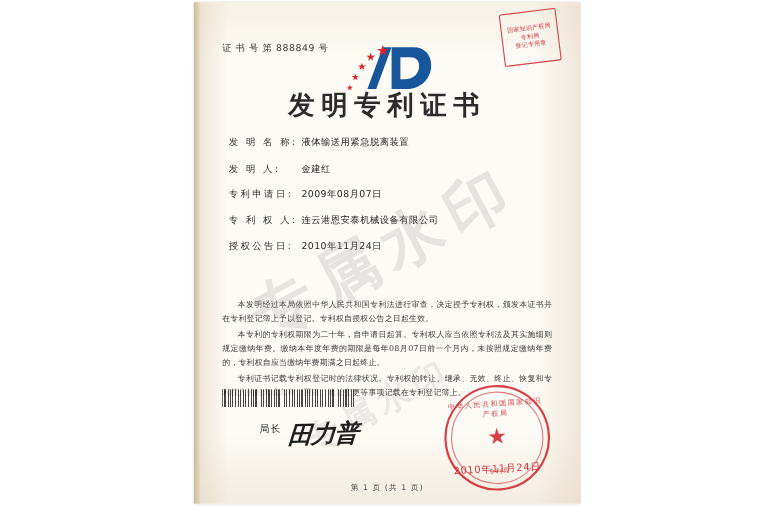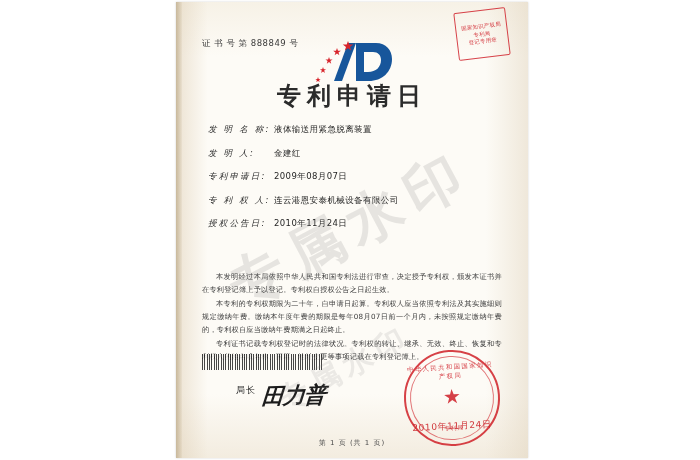--- a/index.html
+++ b/index.html
@@ -144,21 +144,20 @@
     margin-bottom: 11.5px;
     font-size: 8.5px;
     color: #2e2e2e;
     white-space: nowrap;
   }
   .field-label {
     width: 66px;
     flex: 0 0 66px;
     letter-spacing: 2.2px;
     color: #2e2e2e;
-    font-style: italic;
   }
   .field-value {
     flex: 1 1 auto;
     letter-spacing: 0.4px;
     color: #1f1f1f;
   }
 
   
   .body-text {
     position: absolute;
@@ -333,21 +332,21 @@
           <g fill="#d8252c">
             <polygon points="44,2 45.3,5.6 49.2,5.6 46,7.9 47.2,11.5 44,9.3 40.8,11.5 42,7.9 38.8,5.6 42.7,5.6"></polygon>
             <polygon points="33,9 34,11.7 36.9,11.7 34.5,13.4 35.4,16.2 33,14.5 30.6,16.2 31.5,13.4 29.1,11.7 32,11.7"></polygon>
             <polygon points="25,18 25.9,20.5 28.6,20.5 26.4,22.1 27.2,24.7 25,23.1 22.8,24.7 23.6,22.1 21.4,20.5 24.1,20.5"></polygon>
             <polygon points="19,28 19.8,30.2 22.1,30.2 20.2,31.6 20.9,33.9 19,32.5 17.1,33.9 17.8,31.6 15.9,30.2 18.2,30.2"></polygon>
             <polygon points="14,38 14.7,39.9 16.7,39.9 15.1,41.1 15.7,43.1 14,41.9 12.3,43.1 12.9,41.1 11.3,39.9 13.3,39.9"></polygon>
           </g>
         </svg>
       </div>
 
-      <div class="doc-title">专利申请日</div>
+      <div class="doc-title">发明专利证书</div>
 
       <div class="fields">
         <div class="field-row">
           <span class="field-label">发 明 名 称:</span>
           <span class="field-value">液体输送用紧急脱离装置</span>
         </div>
         <div class="field-row">
           <span class="field-label">发 明 人:</span>
           <span class="field-value">金建红</span>
         </div>

